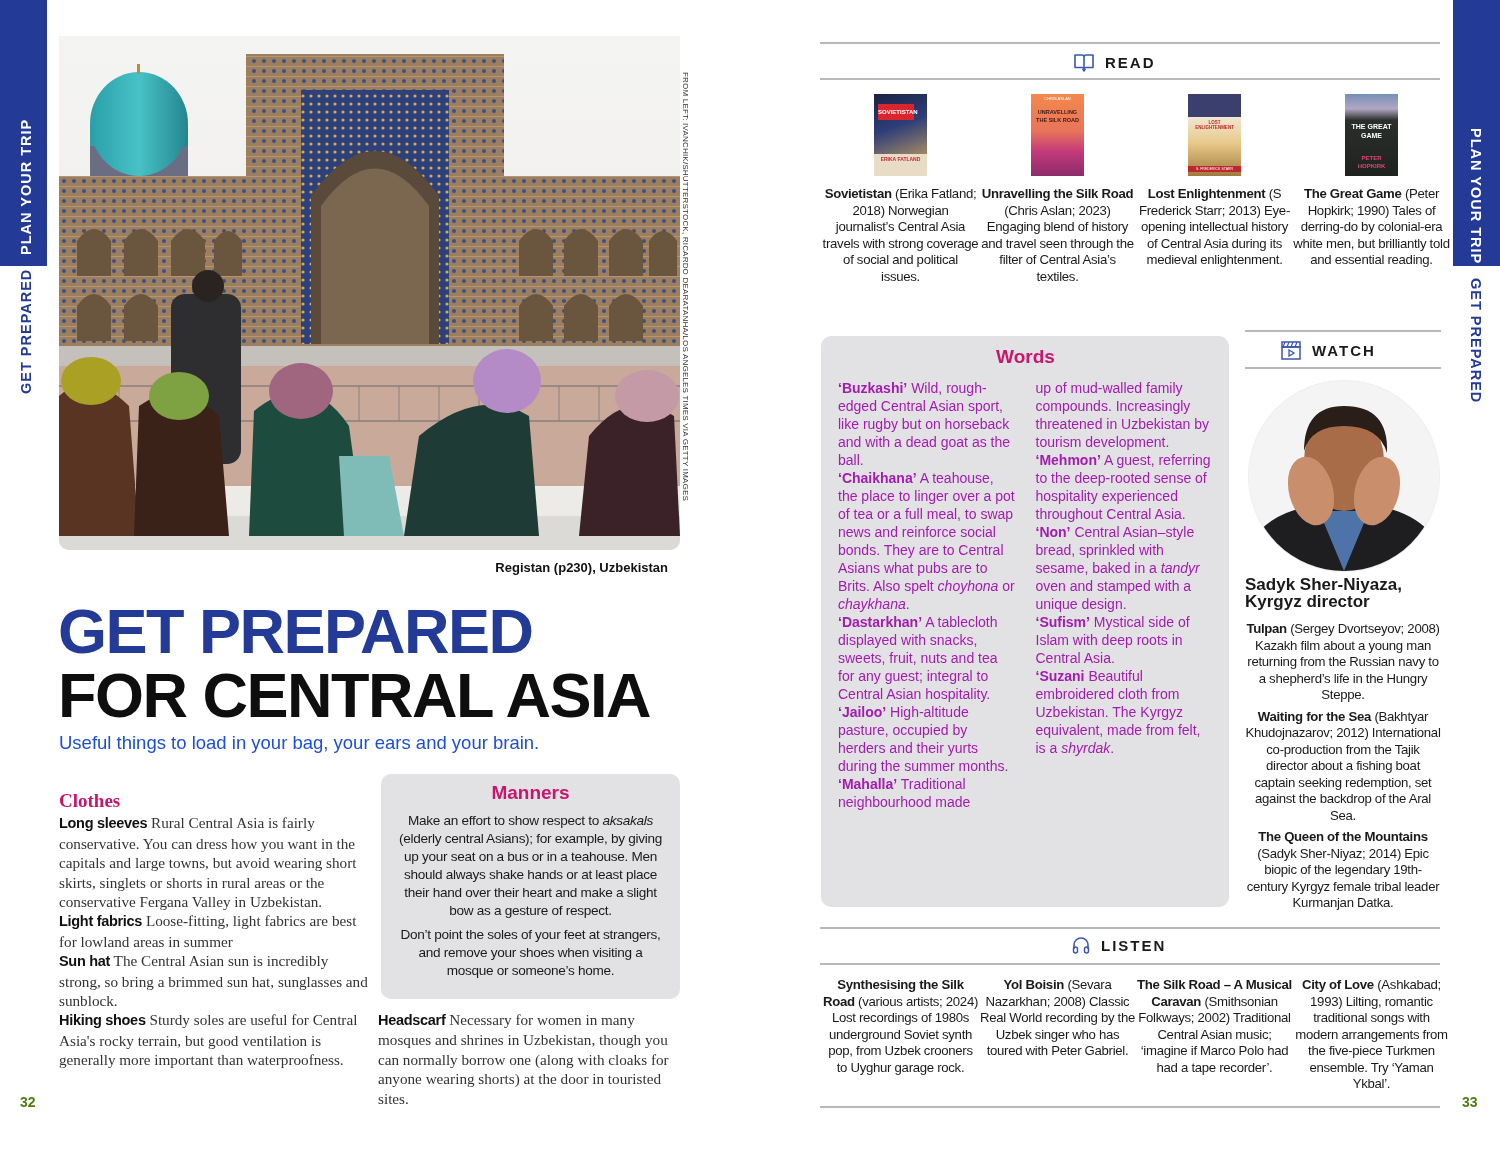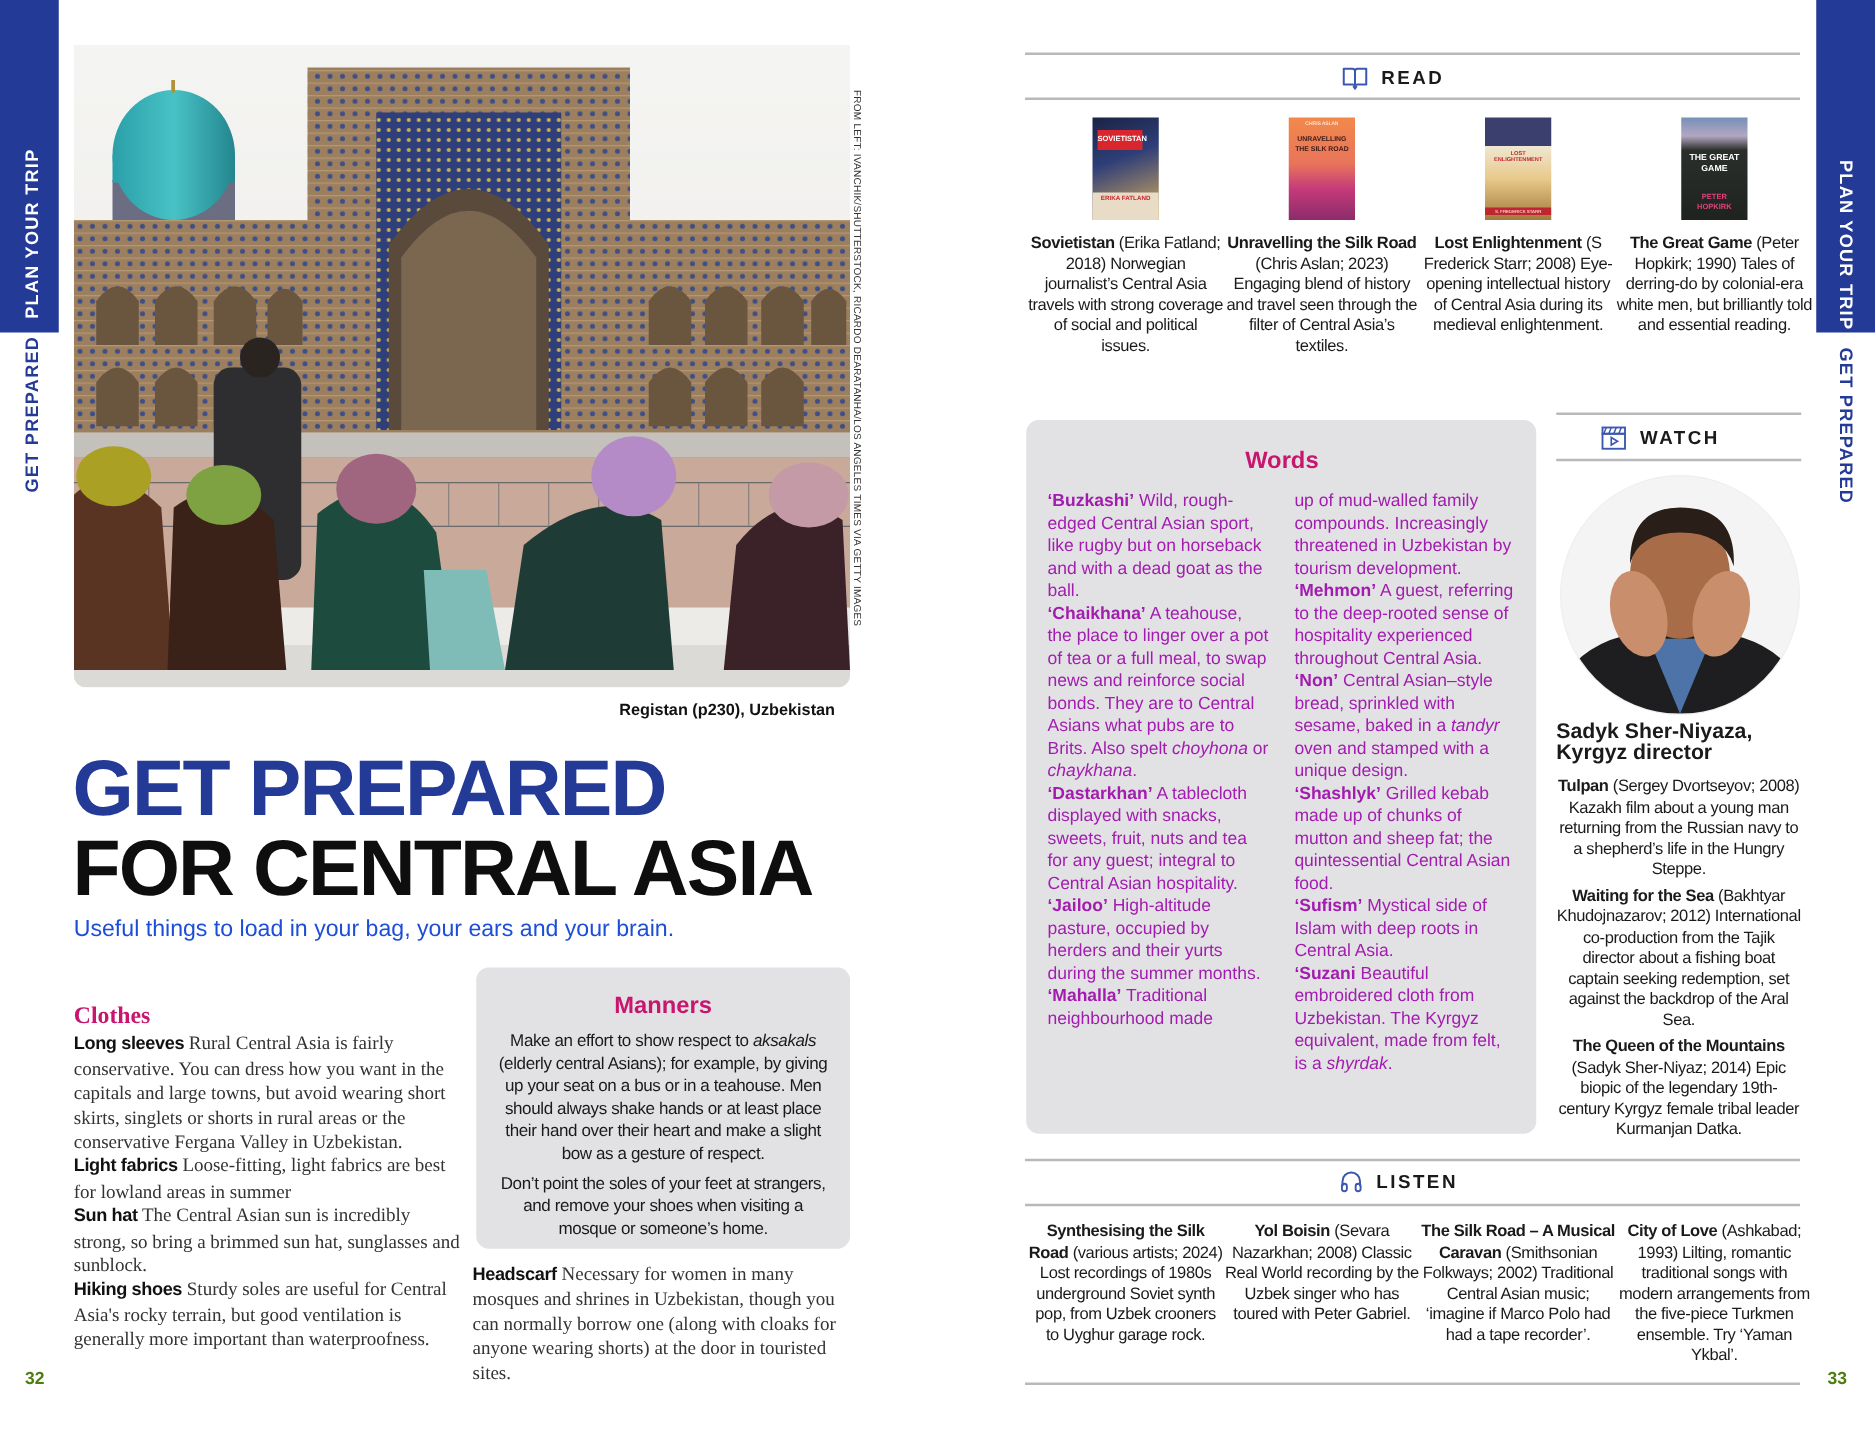--- a/index.html
+++ b/index.html
@@ -28,21 +28,21 @@
   .caption { position: absolute; right: 832px; top: 560px; font-weight: 700; font-size: 13px; color: #111; }
 
   .title-blue { position: absolute; left: 58px; top: 600px; font-weight: 700; font-size: 63px; letter-spacing: -1.5px; color: #233a97; line-height: 1; }
   .title-black { position: absolute; left: 58px; top: 664px; font-weight: 700; font-size: 63px; letter-spacing: -1.5px; color: #0e0e0e; line-height: 1; }
   .subtitle { position: absolute; left: 59px; top: 732px; font-size: 18.5px; color: #1d4ed8; }
 
   .serif-body { font-family: "Liberation Serif", serif; font-size: 15.2px; line-height: 19.4px; color: #333; }
   .serif-body b { font-family: "Liberation Sans", sans-serif; font-weight: 700; color: #111; font-size: 14.5px; letter-spacing: -0.3px; }
 
   .clothes { position: absolute; left: 59px; top: 791px; width: 310px; }
-  .pink-h { color: #c8156e; font-weight: 700; font-size: 19px; margin-top: 12px; }
+  .pink-h { color: #c8156e; font-weight: 700; font-size: 19px; }
   .clothes .pink-h { margin-bottom: 3px; }
 
   .manners-box { position: absolute; left: 381px; top: 774px; width: 299px; height: 225px; background: #e2e2e4; border-radius: 10px; padding: 8px 14px; text-align: center; }
   .manners-box .pink-h { font-size: 19px; margin-bottom: 8px; }
   .manners-box p { font-size: 13.6px; line-height: 18px; color: #1a1a1a; letter-spacing: -0.3px; }
   .manners-box p + p { margin-top: 6px; }
   .headscarf { position: absolute; left: 378px; top: 1010px; width: 300px; }
 
   
   .rule { position: absolute; height: 2px; background: #b9b9bb; }
@@ -230,21 +230,21 @@
       <div style="position:absolute;left:2px;top:14px;width:49px;color:#3b1a1a;font-size:5.5px;font-weight:700;line-height:8px;text-align:center;">UNRAVELLING THE SILK ROAD</div>
       <div style="position:absolute;left:0;top:2px;width:53px;color:#fff;font-size:4px;text-align:center;">CHRIS ASLAN</div>
     </div>
     <div class="item-text"><b>Unravelling the Silk Road</b><span> (Chris Aslan; 2023)</span><span> Engaging blend of history and travel seen through the filter of Central Asia’s textiles.</span></div>
   </div>
   <div class="book">
     <div class="cover" style="background:linear-gradient(180deg,#3a3f6e 0%,#3a3f6e 28%,#efe7d2 28%,#e8c98a 60%,#a07a3c 100%);">
       <div style="position:absolute;left:2px;top:26px;width:49px;color:#c0262e;font-size:4.5px;font-weight:700;text-align:center;">LOST ENLIGHTENMENT</div>
       <div style="position:absolute;left:0;bottom:4px;width:53px;height:6px;background:#c0262e;color:#fff;font-size:3.5px;text-align:center;line-height:6px;">S. FREDERICK STARR</div>
     </div>
-    <div class="item-text"><b>Lost Enlightenment</b><span> (S Frederick Starr; 2008)</span><span> Eye-opening intellectual history of Central Asia during its medieval enlightenment.</span></div>
+    <div class="item-text"><b>Lost Enlightenment</b><span> (S Frederick Starr; 2013)</span><span> Eye-opening intellectual history of Central Asia during its medieval enlightenment.</span></div>
   </div>
   <div class="book">
     <div class="cover" style="background:linear-gradient(180deg,#7690b8 0%,#b3a7c2 18%,#2b2f2b 32%,#1f231f 100%);">
       <div style="position:absolute;left:4px;top:28px;width:45px;color:#fff;font-size:7px;font-weight:700;line-height:9px;text-align:center;">THE GREAT GAME</div>
       <div style="position:absolute;left:2px;top:60px;width:49px;color:#e0427c;font-size:6px;font-weight:700;line-height:8px;text-align:center;">PETER HOPKIRK</div>
     </div>
     <div class="item-text"><b>The Great Game</b><span> (Peter Hopkirk; 1990)</span><span> Tales of derring-do by colonial-era white men, but brilliantly told and essential reading.</span></div>
   </div>
 </div>
 
@@ -255,21 +255,20 @@
       <div><b>‘Buzkashi’</b><span> Wild, rough-edged Central Asian sport, like rugby but on horseback and with a dead goat as the ball.</span></div>
       <div><b>‘Chaikhana’</b><span> A teahouse, the place to linger over a pot of tea or a full meal, to swap news and reinforce social bonds. They are to Central Asians what pubs are to Brits. Also spelt </span><i>choyhona</i><span> or </span><i>chaykhana</i><span>.</span></div>
       <div><b>‘Dastarkhan’</b><span> A tablecloth displayed with snacks, sweets, fruit, nuts and tea for any guest; integral to Central Asian hospitality.</span></div>
       <div><b>‘Jailoo’</b><span> High-altitude pasture, occupied by herders and their yurts during the summer months.</span></div>
       <div><b>‘Mahalla’</b><span> Traditional neighbourhood made</span></div>
     </div>
     <div class="words-col">
       <div><b></b><span>up of mud-walled family compounds. Increasingly threatened in Uzbekistan by tourism development.</span></div>
       <div><b>‘Mehmon’</b><span> A guest, referring to the deep-rooted sense of hospitality experienced throughout Central Asia.</span></div>
       <div><b>‘Non’</b><span> Central Asian–style bread, sprinkled with sesame, baked in a </span><i>tandyr</i><span> oven and stamped with a unique design.</span></div>
-      <div><b>‘Shashlyk’</b><span> Grilled kebab made up of chunks of mutton and sheep fat; the quintessential Central Asian food.</span></div>
       <div><b>‘Sufism’</b><span> Mystical side of Islam with deep roots in Central Asia.</span></div>
       <div><b>‘Suzani</b><span> Beautiful embroidered cloth from Uzbekistan. The Kyrgyz equivalent, made from felt, is a </span><i>shyrdak</i><span>.</span></div>
     </div>
   </div>
 </div>
 
 <div class="rule" style="left:1245px; top:330px; width:196px;"></div>
 <div class="sec-head" style="left:1280px; top:339px;">
   <svg width="22" height="22" viewBox="0 0 22 22">
     <rect x="2" y="3" width="18" height="5" fill="none" stroke="#3b57b0" stroke-width="1.5"></rect>

